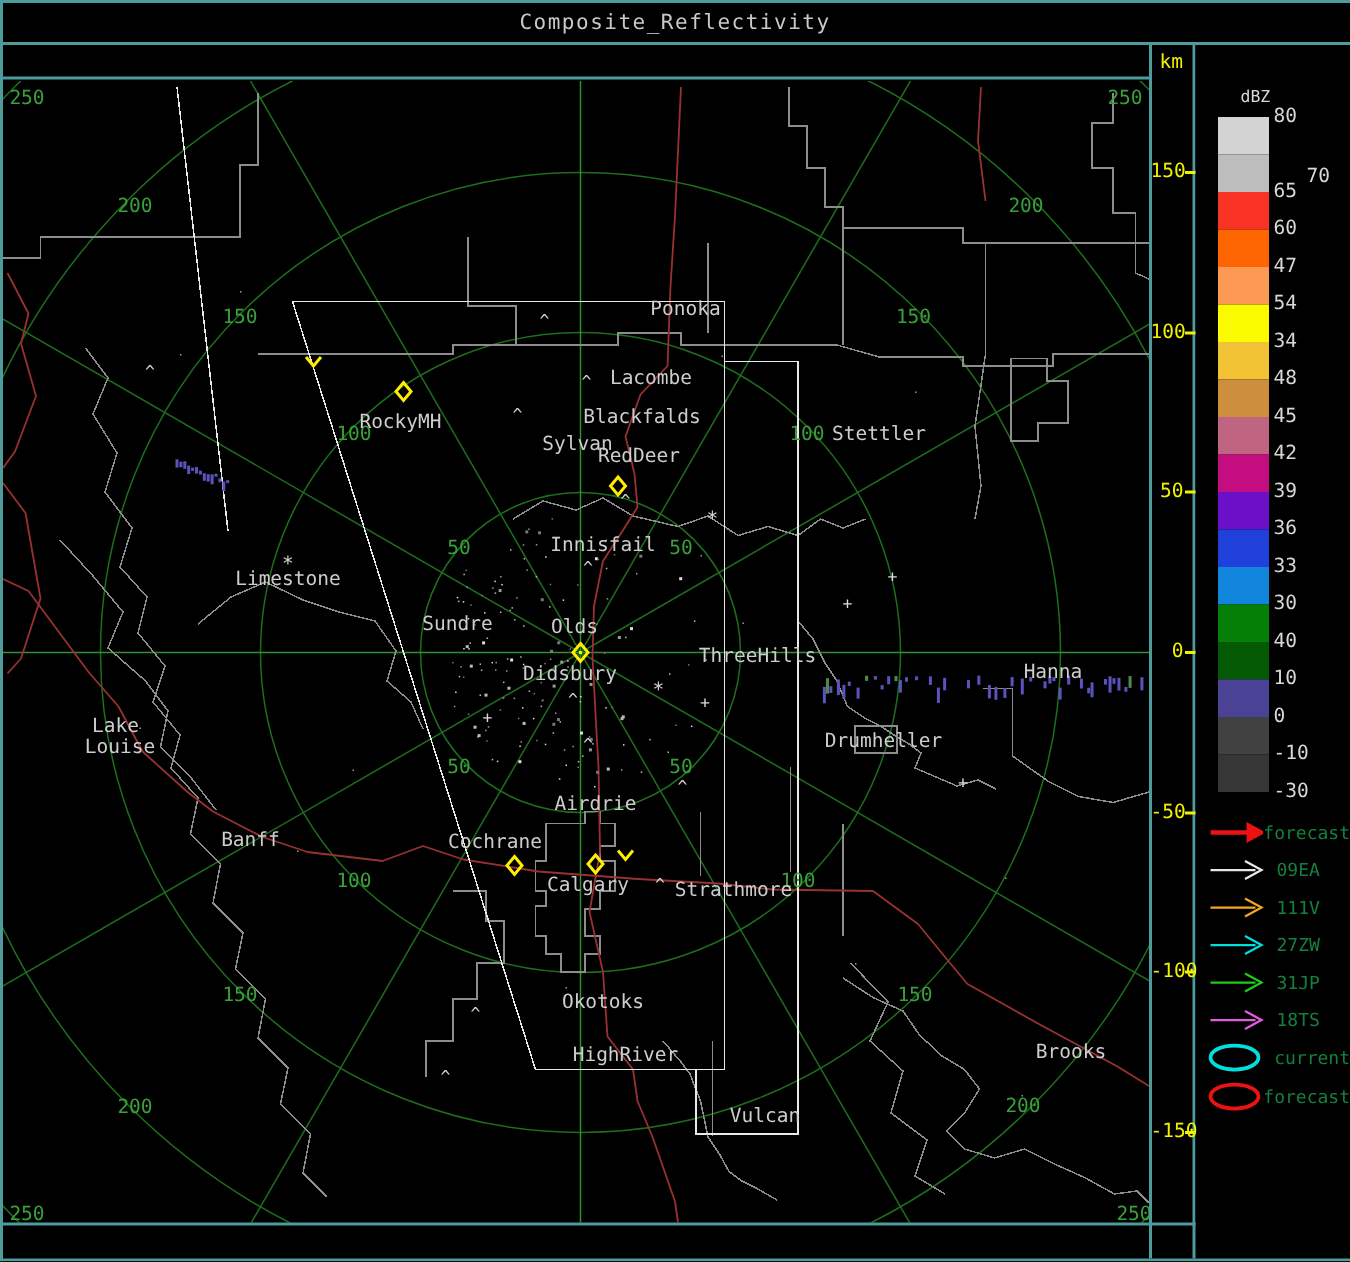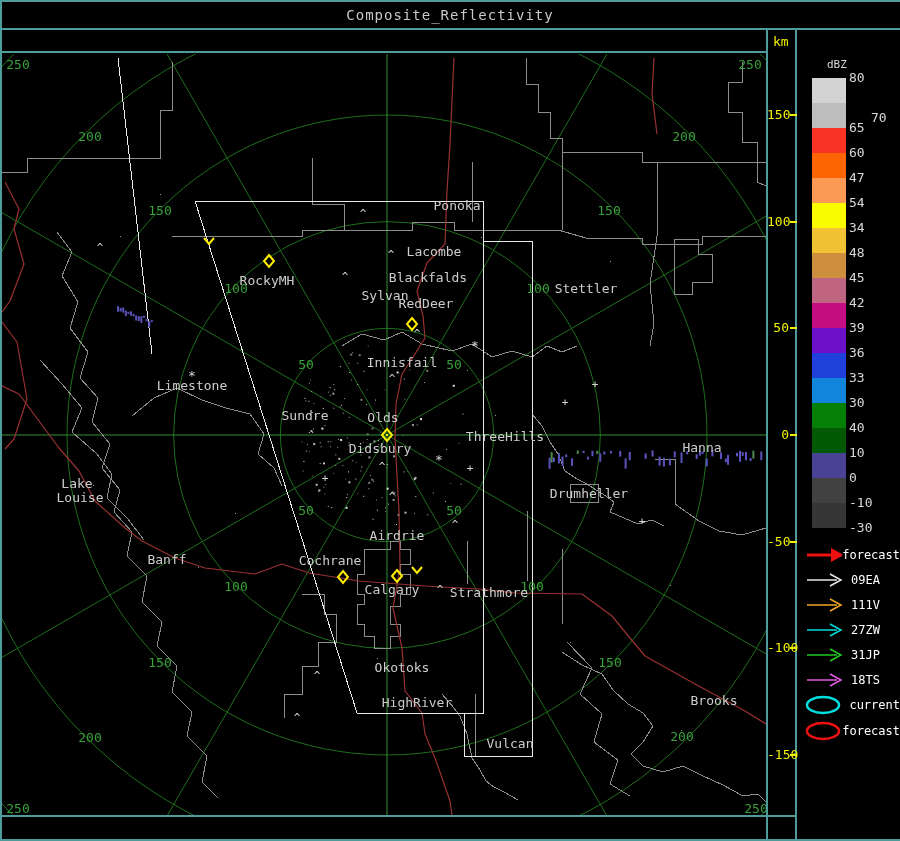--- a/index.html
+++ b/index.html
@@ -18,21 +18,21 @@
   .ytick-label { position:absolute; width:22px; text-align:right; color:#f0f000; font-size:13px; }
   .ytick-dash { position:absolute; width:7px; height:2px; background:#f0f000; }
   #bottombar { position:absolute; left:0; top:817px; width:900px; height:22px; }
   #sidepanel { position:absolute; left:797px; top:30px; width:103px; height:785px; background:#000; }
   #dbz-title { position:absolute; left:30px; top:28px; color:#d8d8d8; font-size:11px; }
   .cb-box { position:absolute; left:15px; width:34px; height:25px; }
   .cb-label { position:absolute; left:52px; width:44px; height:16px; color:#d8d8d8; font-size:13px; }
   #legend { position:absolute; left:4px; top:512px; width:99px; }
   .lg-row { display:flex; align-items:center; height:25px; }
   .lg-row.tall { height:26px; }
-  .lg-label { color:#ffffff; font-size:12px; white-space:nowrap; }
+  .lg-label { color:#15803d; font-size:12px; white-space:nowrap; }
   svg text { font-family:"DejaVu Sans Mono","Liberation Mono",monospace; }
 </style>
 </head>
 <body>
 
 <div id="app">
   <div class="tealline" style="left:0;top:0;width:900px;height:2px"></div>
   <div id="titlebar">Composite_Reflectivity</div>
   <div class="tealline" style="left:0;top:28px;width:900px;height:2px"></div>
 

